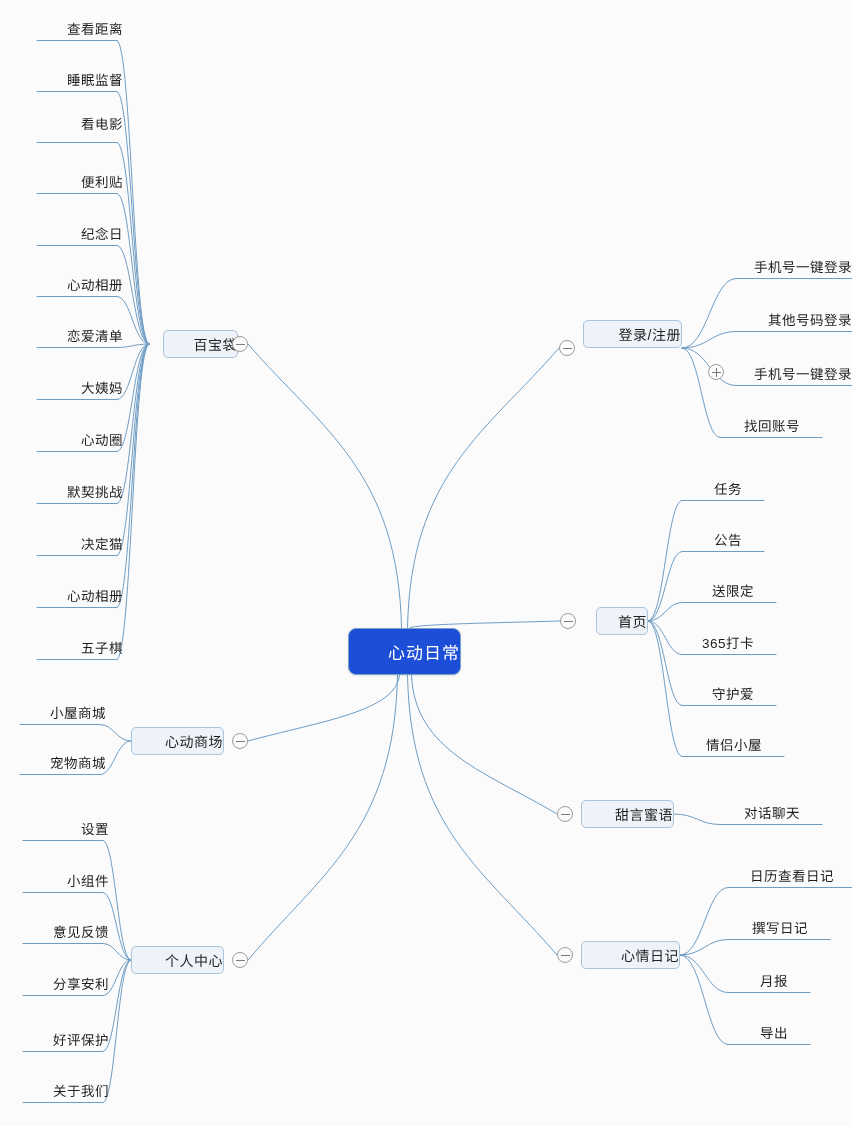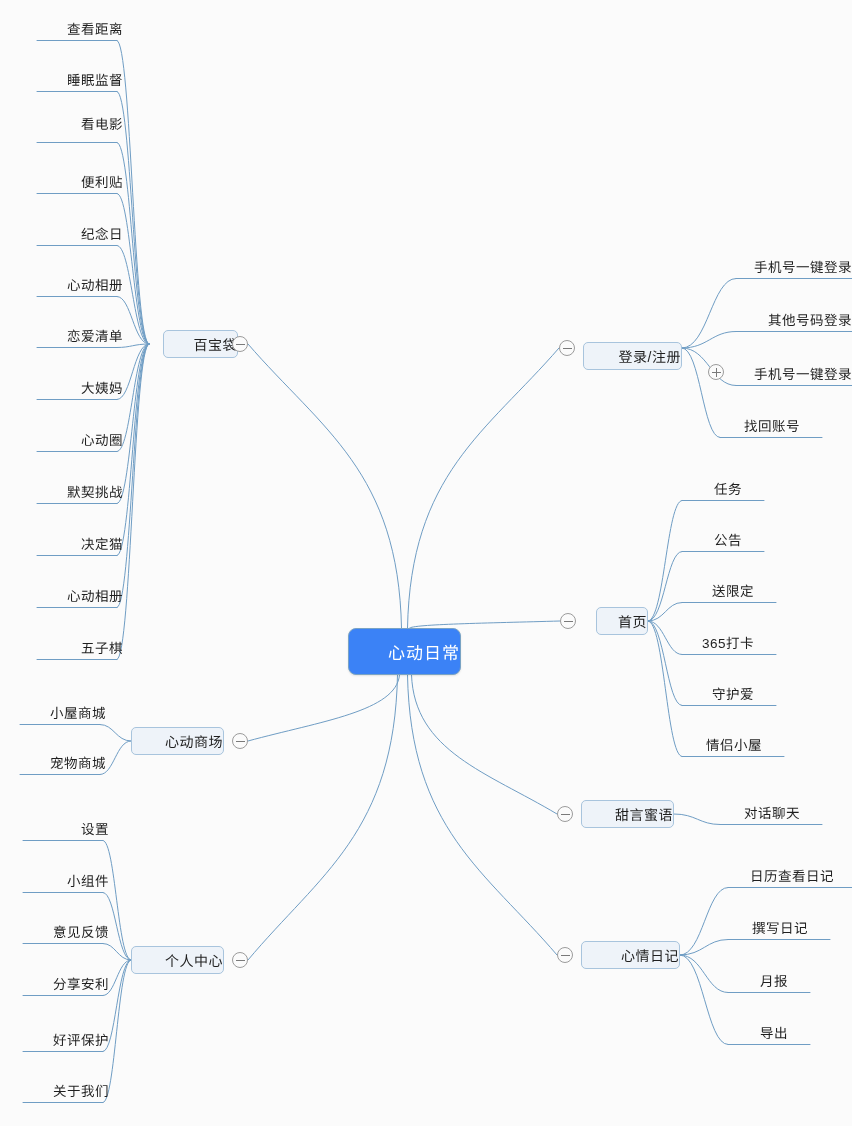--- a/index.html
+++ b/index.html
@@ -30,21 +30,21 @@
   }
   .node {
     position: absolute;
     box-sizing: border-box;
     white-space: nowrap;
     display: flex;
     align-items: center;
     justify-content: flex-end;
   }
   .root-node {
-    background: #3b82f6;
+    background: #1d4ed8;
     border: 1px solid #79a3c4;
     border-radius: 8px;
     color: #ffffff;
     font-size: 17px;
     letter-spacing: 1px;
     box-shadow: 0 1px 2px rgba(0,0,0,0.10);
   }
   .branch-node {
     background: #eef3f9;
     border: 1px solid #a8c4dd;
@@ -244,21 +244,21 @@
     </div>
     <div class="node leaf-node" style="left: 23px; top: 973px; width: 86px; height: 20px;">
       <span>分享安利</span>
     </div>
     <div class="node leaf-node" style="left: 23px; top: 1029px; width: 86px; height: 20px;">
       <span>好评保护</span>
     </div>
     <div class="node leaf-node" style="left: 23px; top: 1080px; width: 86px; height: 20px;">
       <span>关于我们</span>
     </div>
-    <div class="node branch-node" style="left: 583px; top: 342px; width: 99px; height: 28px; padding-left: 40px;">
+    <div class="node branch-node" style="left: 583px; top: 320px; width: 99px; height: 28px; padding-left: 40px;">
       <span>登录/注册</span>
     </div>
     <div class="toggle" style="left: 559px; top: 340px;"></div>
     <div class="node leaf-node" style="left: 730px; top: 256px; width: 122px; height: 20px;">
       <span>手机号一键登录</span>
     </div>
     <div class="node leaf-node" style="left: 730px; top: 309px; width: 122px; height: 20px;">
       <span>其他号码登录</span>
     </div>
     <div class="node leaf-node" style="left: 730px; top: 363px; width: 122px; height: 20px;">

